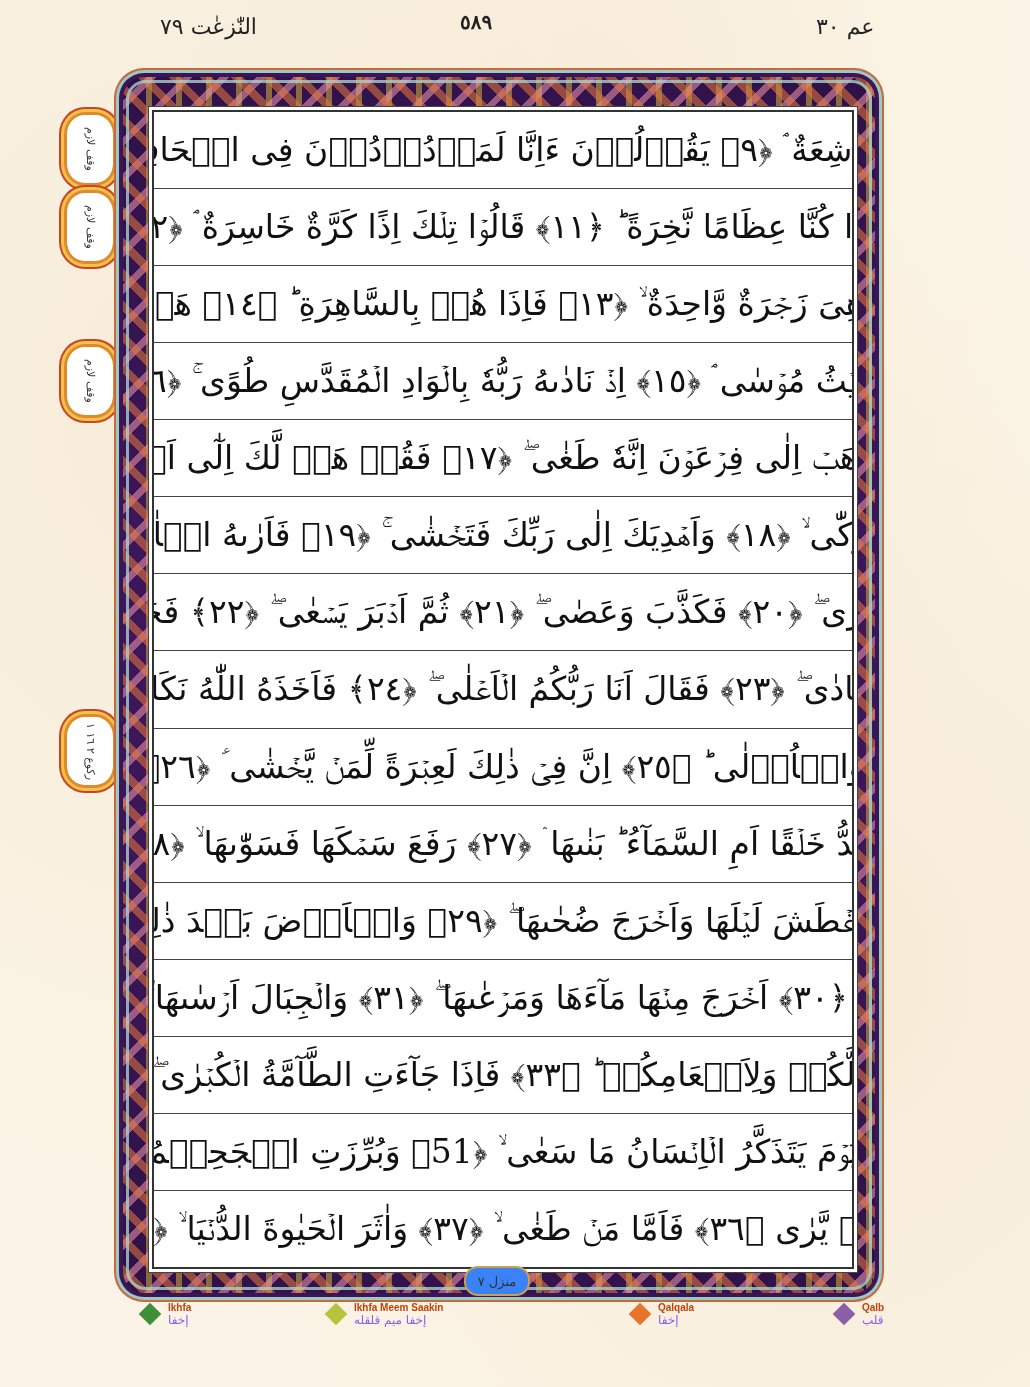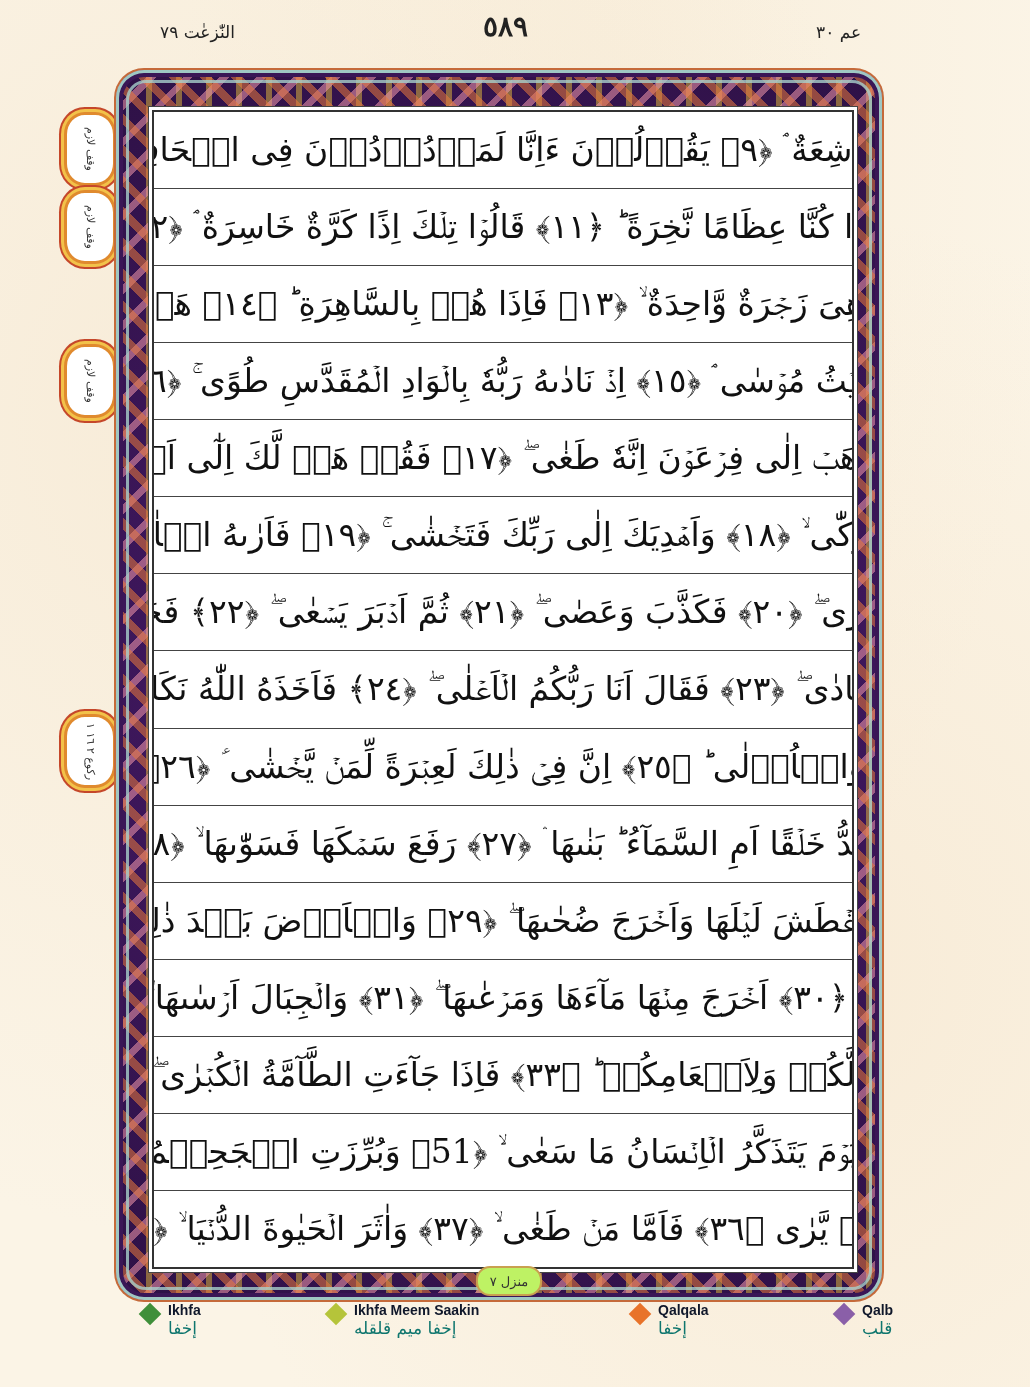--- a/index.html
+++ b/index.html
@@ -5,44 +5,44 @@
   html, body { margin:0; padding:0; }
   body {
     width:1030px; height:1387px; position:relative; overflow:hidden;
     background:#fbf4e6;
     background-image:
       radial-gradient(ellipse at 20% 30%, rgba(240,220,190,0.35), transparent 60%),
       radial-gradient(ellipse at 80% 70%, rgba(240,215,180,0.30), transparent 55%),
       radial-gradient(ellipse at 60% 10%, rgba(245,230,205,0.4), transparent 50%);
     font-family: "DejaVu Sans", sans-serif;
   }
-  .hdr { position:absolute; top:22px; font-family:"DejaVu Serif", serif; color:#222; font-size:17px; }
+  .hdr { position:absolute; top:14px; font-family:"DejaVu Serif", serif; color:#222; font-size:22px; }
   .hdr-right { left:800px;margin-left:16px; }
-  .hdr-center { left:483px; font-weight:bold; font-size:28px; top:10px; }
+  .hdr-center { left:460px; font-weight:bold; font-size:20px; top:10px; }
   .hdr-left { left:160px; }
 
   .border {
     position:absolute; left:116px; top:70px; width:766px; height:1230px;
     border-radius:28px;
     background:
       repeating-linear-gradient(45deg, rgba(230,120,60,0.55) 0 8px, transparent 8px 22px),
       repeating-linear-gradient(-45deg, rgba(240,150,170,0.55) 0 7px, transparent 7px 26px),
       repeating-linear-gradient(90deg, rgba(230,190,60,0.5) 0 6px, transparent 6px 30px),
       radial-gradient(circle at 50% 50%, #4b1c6e, #2e1146);
     box-shadow: inset 0 0 0 3px #9fc7c3, inset 0 0 0 7px #3a1656, 0 0 0 2px #c56a3a;
   }
   .border::before {
     content:""; position:absolute; inset:10px; border-radius:20px;
     border:3px solid #a8d0cb; opacity:0.8;
   }
   .manzil {
     position:absolute; left:464px; top:1266px; width:62px; height:26px;
-    background:#bef264; border:2px solid #c9a050; border-radius:14px;
+    background:#3b82f6; border:2px solid #c9a050; border-radius:14px;
     font-family:"DejaVu Serif", serif; font-size:13px; color:#333;
-    display:flex; align-items:center; justify-content:center; z-index:3;margin-left:12px;
+    display:flex; align-items:center; justify-content:center; z-index:3;
   }
   .panel {
     position:absolute; left:152px; top:110px; width:698px; height:1155px;
     background:#ffffff; border:2px solid #333; box-shadow:0 0 0 3px #fff, 0 0 0 4px #444;
     display:flex; flex-direction:column; z-index:2;
   }
   .line {
     flex:1; border-bottom:1.5px solid #444; display:flex; align-items:center;
     justify-content:center; direction:rtl; padding:0 6px;
     font-family:"DejaVu Serif", serif; font-size:33px; color:#111; white-space:nowrap; overflow:hidden;
@@ -54,22 +54,22 @@
     background:#fff; border:3px solid #e08a2e; border-radius:40% / 30%;
     box-shadow:0 0 0 3px #f2c24a, 0 0 0 5px #c5472a;
     font-family:"DejaVu Serif", serif; font-size:11px; color:#333;
     display:flex; align-items:center; justify-content:center; text-align:center;
     writing-mode:vertical-rl;
   }
 
   .legend { position:absolute; top:1302px; display:flex; align-items:flex-start; gap:6px; }
   .diamond { width:16px; height:16px; transform:rotate(45deg); margin-top:4px; margin-right:4px; }
   .legend .lbl { display:flex; flex-direction:column; }
-  .legend .en { font-family:"Liberation Sans", sans-serif; font-weight:bold; font-size:14px; color:#0f172a; }
-  .legend .ar { font-family:"DejaVu Serif", serif; font-size:17px; color:#0f766e; }
+  .legend .en { font-family:"Liberation Sans", sans-serif; font-weight:bold; font-size:10px; color:#c2410c; }
+  .legend .ar { font-family:"DejaVu Serif", serif; font-size:12px; color:#8b5cf6; }
 </style>
 </head>
 <body>
 
 <div class="hdr hdr-right">عم ٣٠</div>
 <div class="hdr hdr-center">٥٨٩</div>
 <div class="hdr hdr-left">النّٰزعٰت ٧٩</div>
 
 <div class="side-mark" style="top:112px">
     <span>وقف لازم</span>

